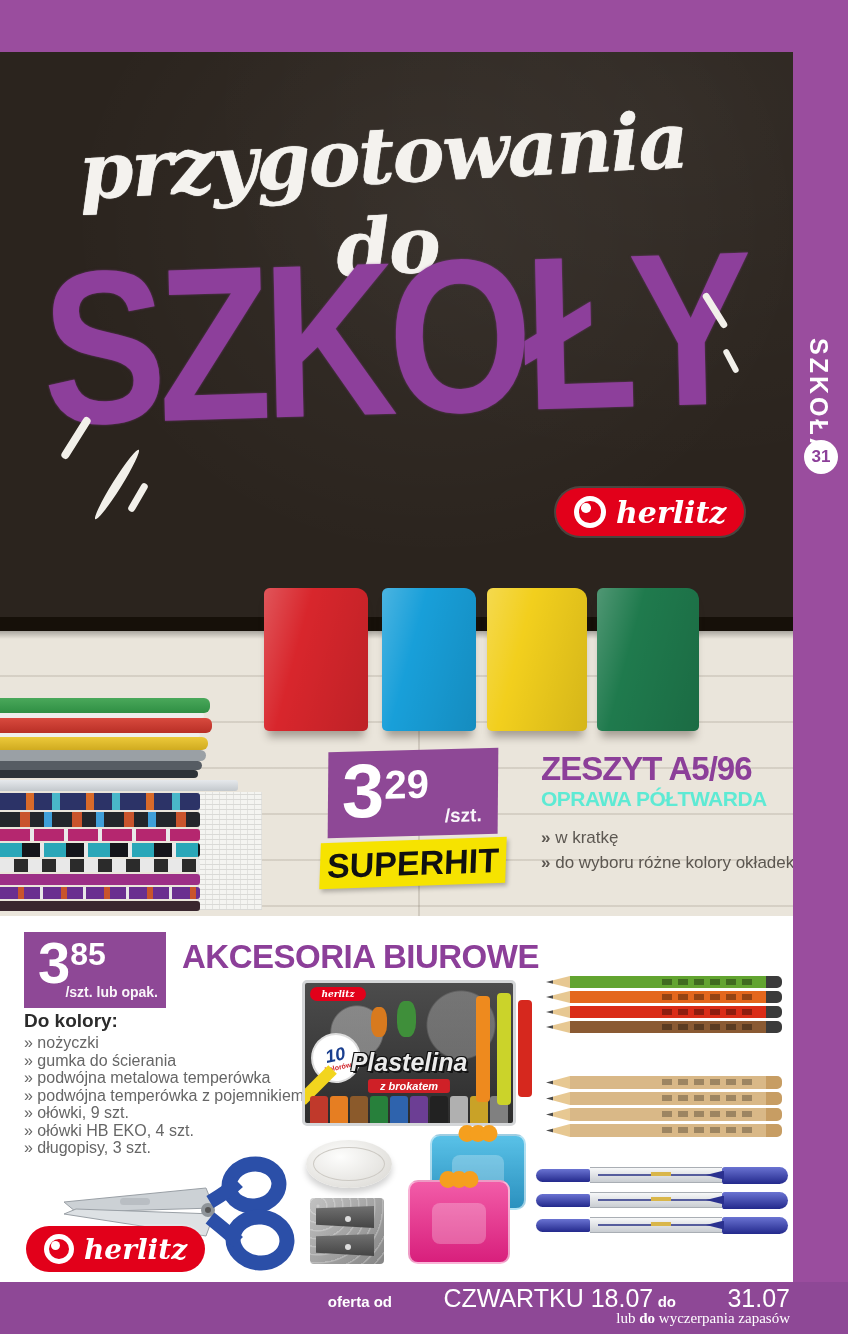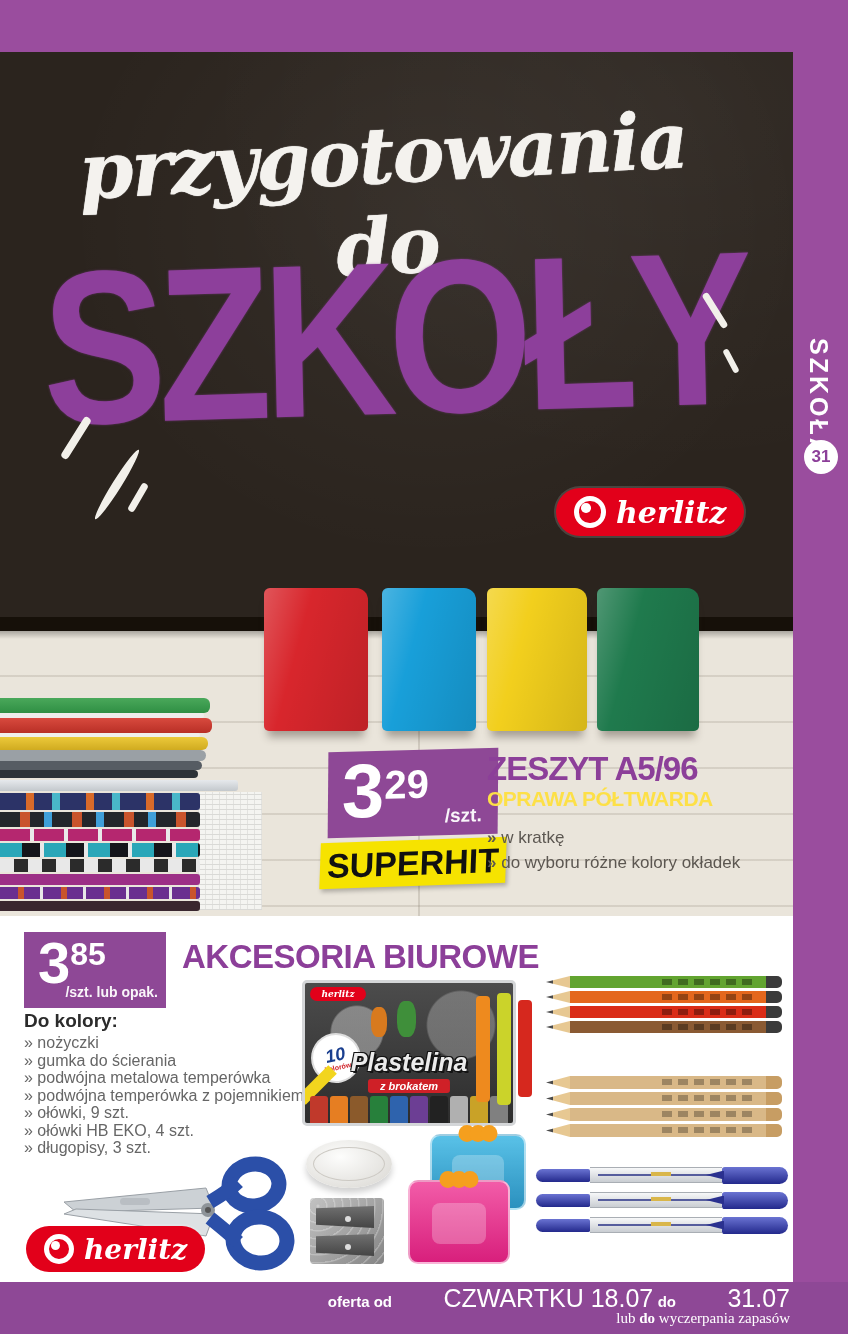--- a/index.html
+++ b/index.html
@@ -46,21 +46,21 @@
   .big-strip{position:relative;width:200px;margin-bottom:2px;border-radius:0 3px 3px 0;}
   
   .price{position:absolute;background:#8e4896;color:#fff;}
   .price .num{position:absolute;left:14px;top:2px;font-weight:bold;line-height:1;}
   .price .dec{font-weight:bold;vertical-align:18px;}
   .price .unit{position:absolute;font-weight:bold;opacity:.95;}
   .superhit{position:absolute;background:#f6e300;color:#111;display:flex;align-items:center;justify-content:center;
             font-weight:bold;transform:rotate(-2deg) skewX(-4deg);box-shadow:2px 3px 4px rgba(0,0,0,.25);}
   
   .p1-title{font-size:33px;font-weight:bold;color:#8c3f99;letter-spacing:-1px;line-height:1.0;}
-  .p1-sub{font-size:21px;font-weight:bold;color:#fde047;letter-spacing:-0.5px;margin-top:2px;}
+  .p1-sub{font-size:21px;font-weight:bold;color:#5eead4;letter-spacing:-0.5px;margin-top:2px;}
   .feat{list-style:none;margin:14px 0 0;padding:0;font-size:17px;color:#5c5751;line-height:25px;}
   .feat li::before{content:"» ";font-weight:bold;}
   
   .white{position:absolute;left:0;top:916px;width:793px;height:366px;background:#fff;}
   .akc-title{position:absolute;left:182px;top:22px;font-size:33px;font-weight:bold;color:#8c3f99;letter-spacing:-0.5px;}
   .choose{position:absolute;left:24px;top:94px;font-size:19px;font-weight:bold;color:#2b2b2b;}
   .opts{position:absolute;left:24px;top:118px;margin:0;padding:0;list-style:none;
         font-size:16px;color:#666;line-height:17.5px;}
   .opts li::before{content:"» ";}
   
@@ -190,21 +190,21 @@
       <div class="big-strip" style="height:10px;background:#39262e;"></div>
     </div>
 
     <div class="price" style="left:328px;top:698px;width:170px;height:86px;transform:rotate(-1.5deg) skewX(-2deg);">
       <div class="num"><span style="font-size:76px;">3</span><span class="dec" style="font-size:40px;">29</span></div>
       <div class="unit" style="right:16px;bottom:8px;font-size:19px;">/szt.</div>
     </div>
 
     <div class="superhit" style="left:320px;top:788px;width:186px;height:46px;font-size:34px;">SUPERHIT</div>
 
-    <div style="position:absolute;left:487px;top:700px;width:275px;">
+    <div style="position:absolute;left:541px;top:700px;width:275px;">
       <div class="p1-title">ZESZYT A5/96</div>
       <div class="p1-sub">OPRAWA PÓŁTWARDA</div>
       <ul class="feat">
         <li>w kratkę</li>
         <li>do wyboru różne kolory okładek</li>
       </ul>
     </div>
   </div>
 
   <div class="white">

